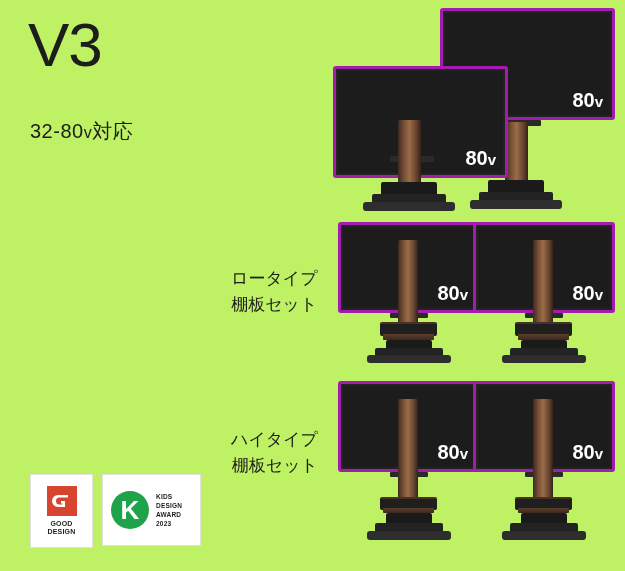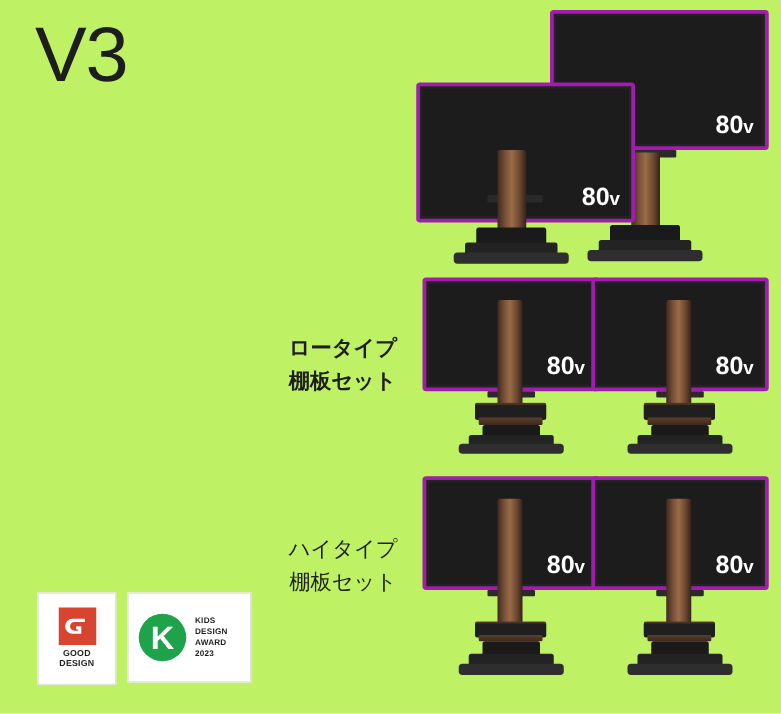--- a/index.html
+++ b/index.html
@@ -50,32 +50,31 @@
     font-size: 16px;
   }
 
   .label-low {
     position: absolute;
     left: 231px;
     top: 266px;
     font-size: 17px;
     line-height: 26px;
     color: #1d1d1b;
-    text-align: left;
+    text-align: center;
     white-space: pre-line;
-    font-weight: bold;
   }
   .label-high {
     position: absolute;
     left: 231px;
     top: 427px;
     font-size: 17px;
     line-height: 26px;
     color: #1d1d1b;
-    text-align: center;
+    text-align: right;
     white-space: pre-line;
   }
 
   
   .badges {
     position: absolute;
     left: 30px;
     top: 474px;
     display: flex;
     gap: 9px;
@@ -207,20 +206,23 @@
     background: linear-gradient(to bottom,#5d3f2c,#3b281c);
     border-radius: 1px;
   }
 </style>
 </head>
 <body>
 
 <div id="page">
 
   <div class="title-v3">V3</div>
+  <div class="subtitle-2">
+    <span>32-80</span><span class="small-v">v</span><span>対応</span>
+  </div>
 
   <div class="label-low">ロータイプ
 棚板セット</div>
   <div class="label-high">ハイタイプ
 棚板セット</div>
 
   <div class="badges">
     <div class="badge-good">
       <div class="gd-mark">
         <svg width="20" height="20" viewBox="0 0 20 20" aria-hidden="true">

